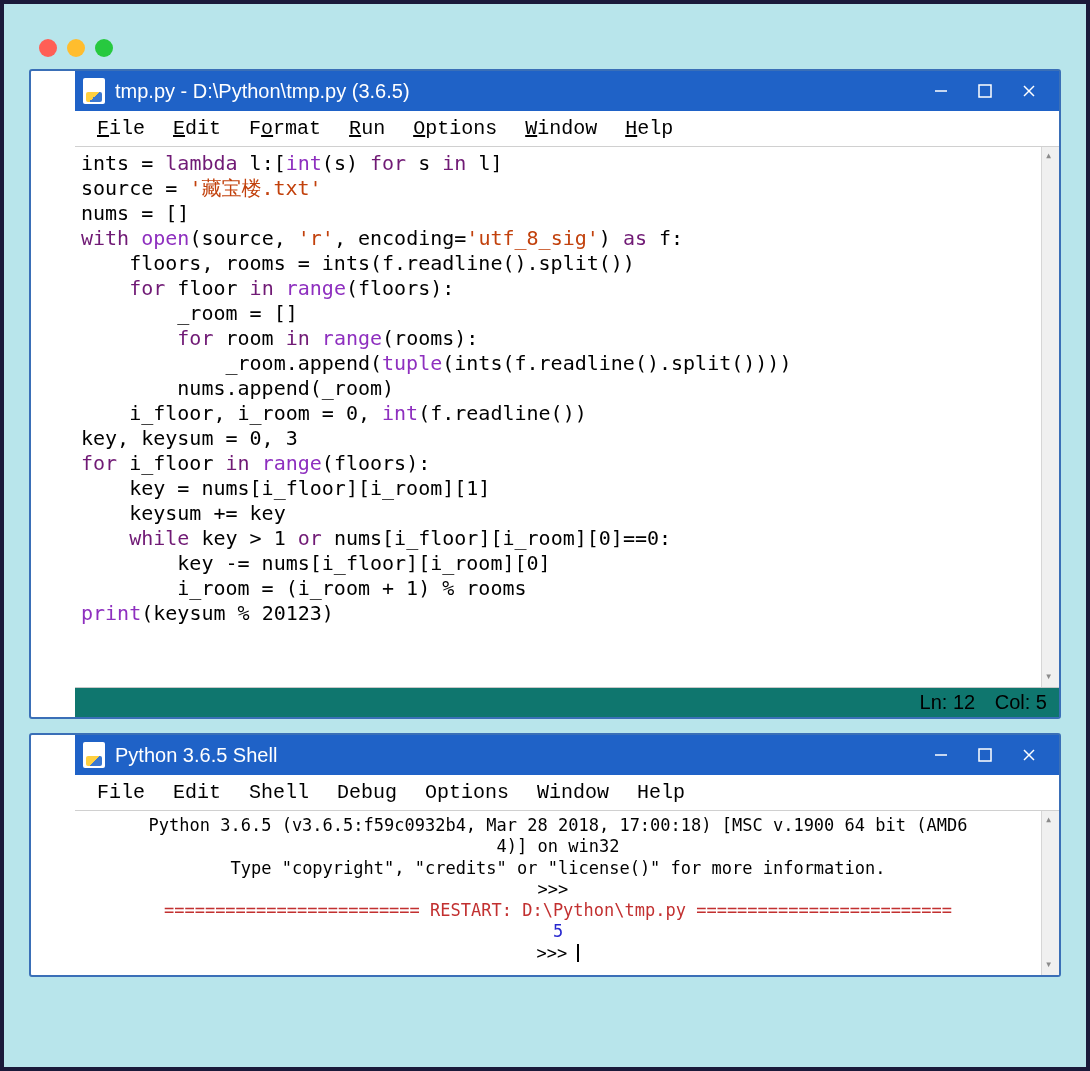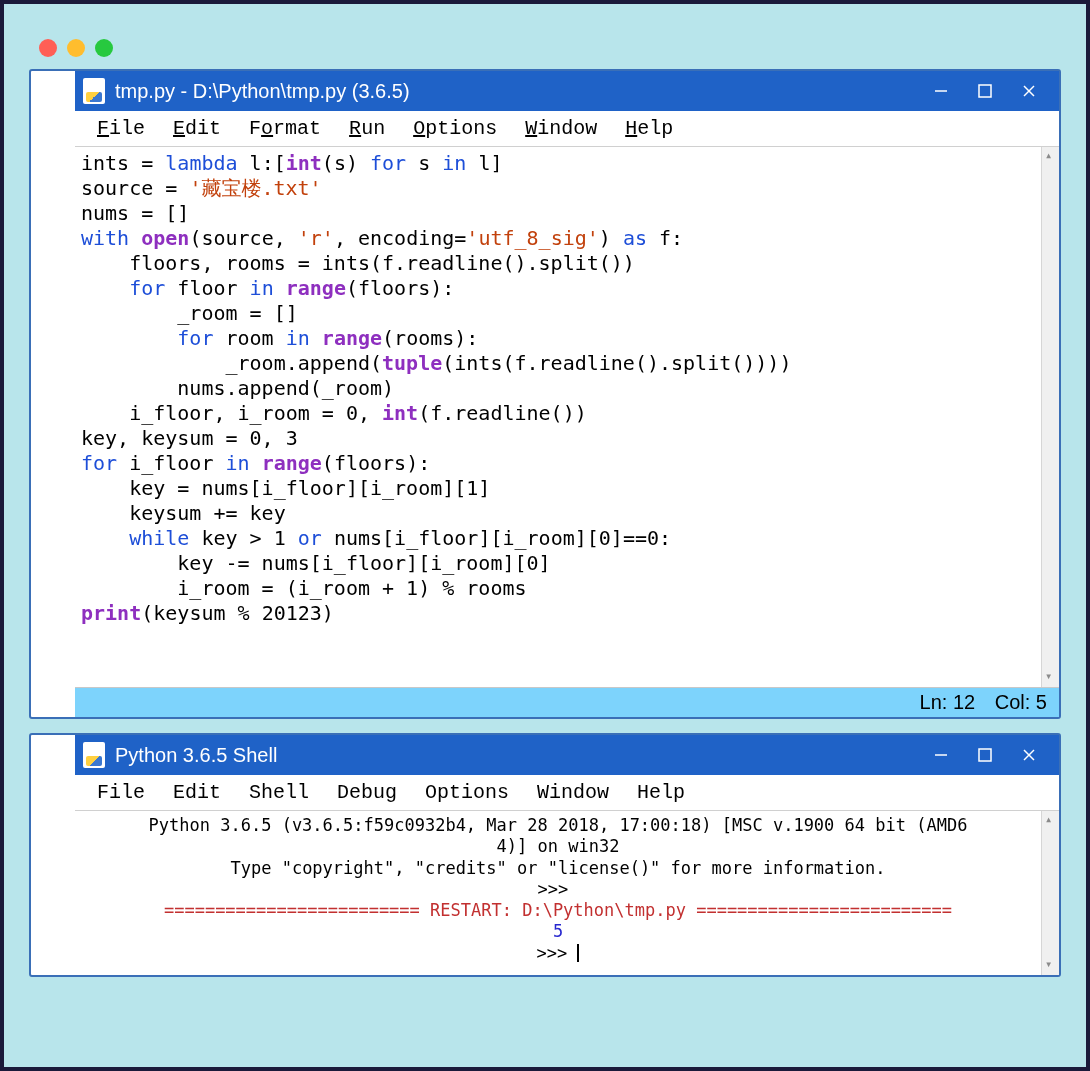--- a/index.html
+++ b/index.html
@@ -89,29 +89,29 @@
     background: #f0f0f0;
     border-left: 1px solid #d6d6d6;
     position: relative;
   }
   .scrolltrack .arrow { position: absolute; left: 3px; color: #8a8a8a; font-size: 12px; }
   .scrolltrack .arrow.up { top: 2px; }
   .scrolltrack .arrow.dn { bottom: 2px; }
 
   .statusbar {
     border-top: 1px solid #c8c8c8;
-    background: #7dd3fc;
+    background: #0f766e;
     text-align: right;
     padding: 3px 12px;
     font-size: 20px;
   }
   .statusbar span { margin-left: 14px; }
 
-  .kw { color: #1d4ed8; } 
-  .fn { color: #8e2fbf; font-weight: bold; } 
+  .kw { color: #701a75; } 
+  .fn { color: #8e2fbf; } 
   .str { color: #c2410c; }
   .out-blue { color: #2727cf; }
   .out-red { color: #c23030; }
 
   .editor-window { height: 650px; }
   .shell-window { height: 244px; }
   .shell-editor pre { font-size: 17px; text-align: center; }
   .cursor { border-left: 2px solid #000; display:inline-block; height:18px; vertical-align:-3px;}
 </style>
 </head>

